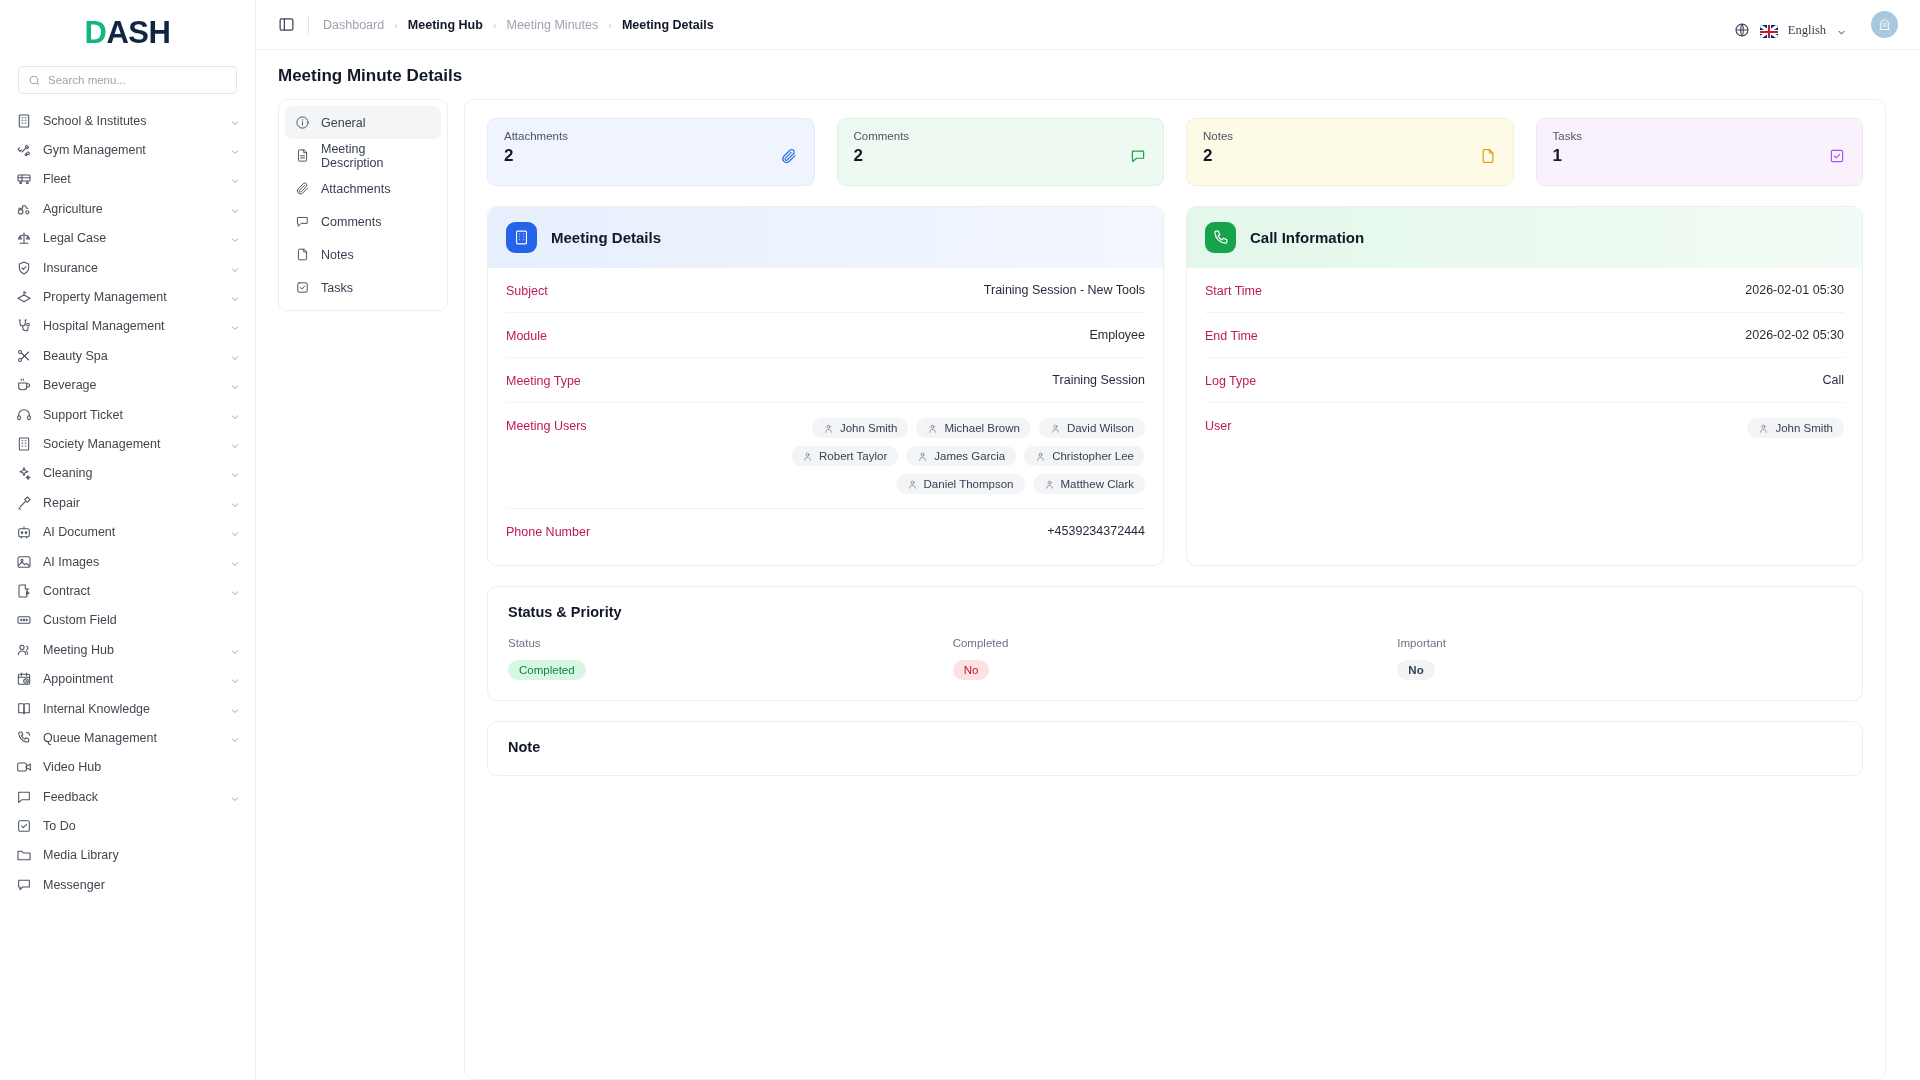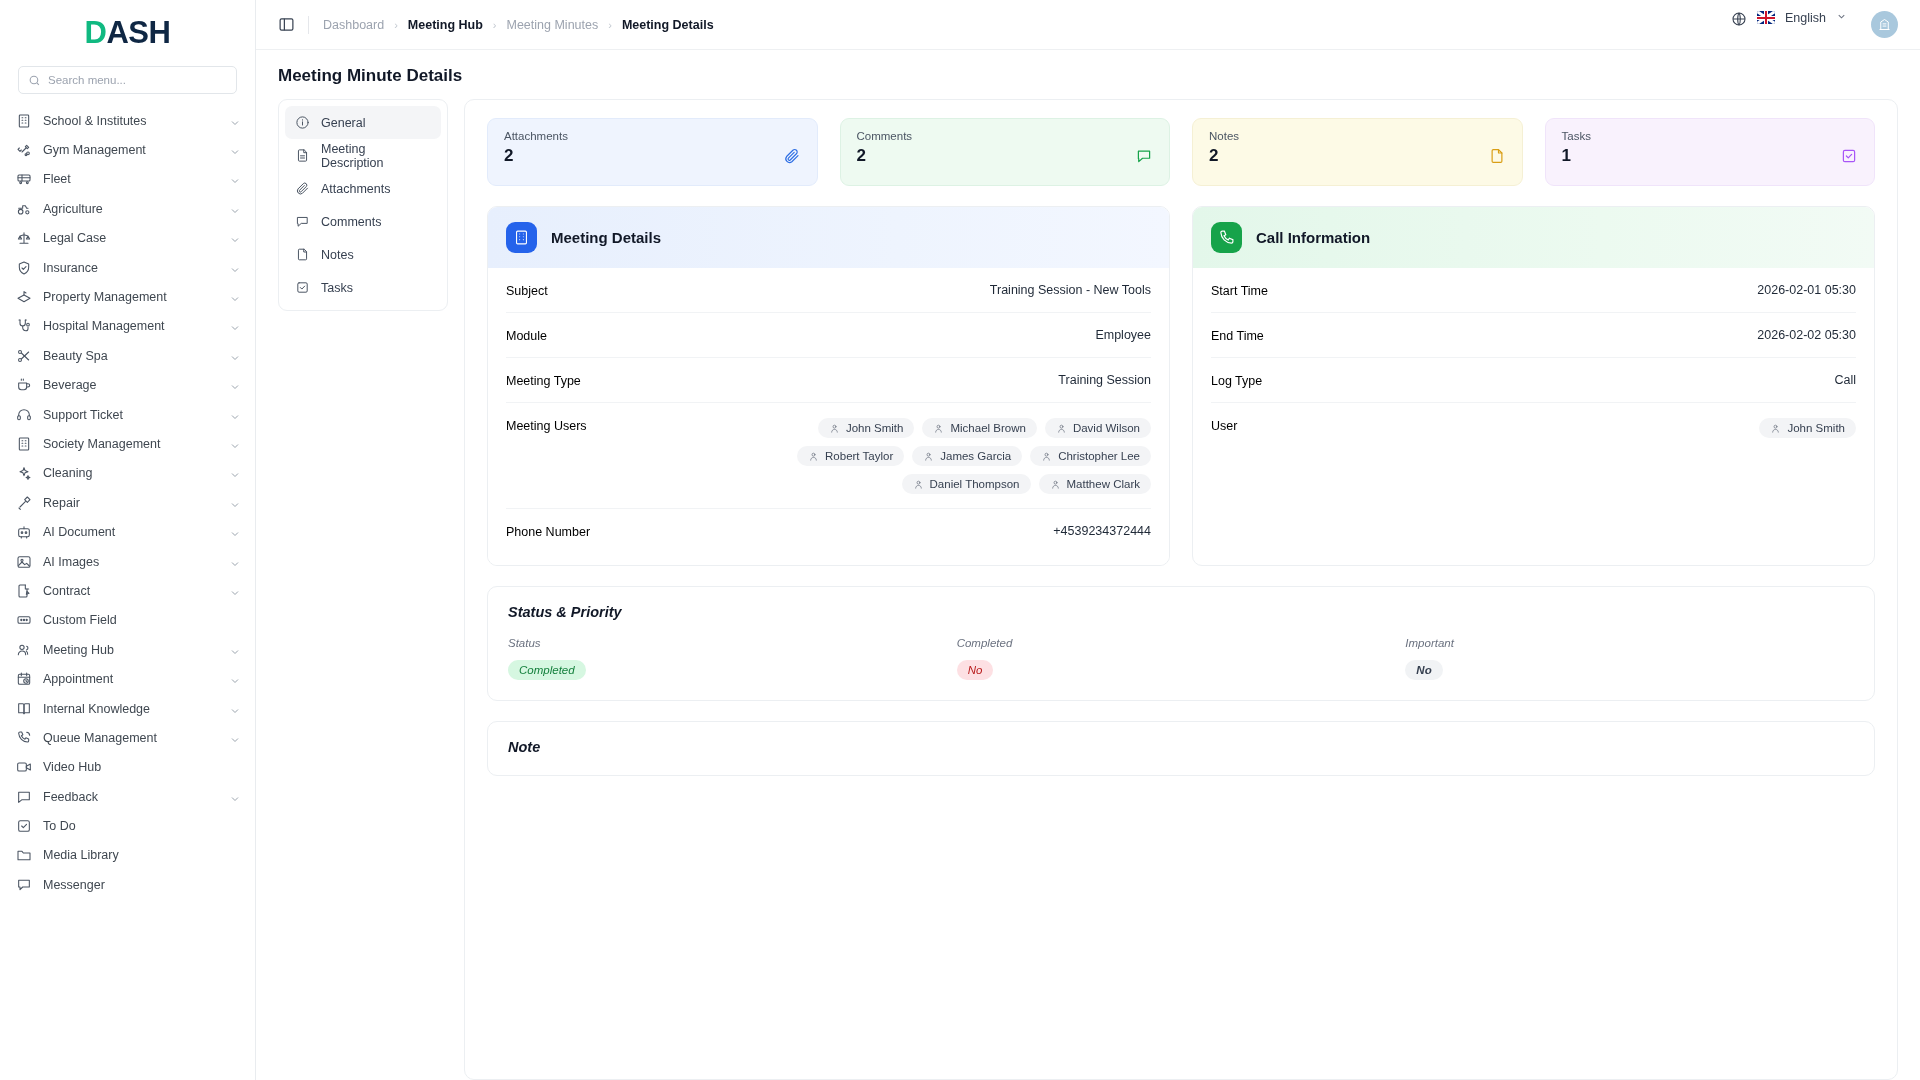--- a/index.html
+++ b/index.html
@@ -65,21 +65,21 @@
     gap: 0;
     background: #fff;
   }
   .panel-toggle { width: 20px; height: 20px; color: #374151; display:flex; align-items:center; justify-content:center; cursor:pointer;}
   .topbar-divider { width: 1px; height: 18px; background: #e5e7eb; margin: 0 14px 0 12px; }
   .crumbs { display: flex; align-items: center; gap: 10px; font-size: 12.5px; }
   .crumb { color: #9ca3af; cursor: pointer; white-space: nowrap; }
   .crumb.bold { color: #111827; font-weight: 600; }
   .crumb.current { color: #111827; font-weight: 600; }
   .crumb-sep { color: #c2c8d0; font-size: 11px; }
-  .topbar-right { margin-left: auto; display: flex; align-items: flex-start; gap: 10px; }
+  .topbar-right { margin-left: auto; display: flex; align-items: flex-end; gap: 10px; font-family: Liberation Serif, serif; }
   .globe-ico { width: 16px; height: 16px; color: #374151; cursor: pointer; }
   .flag { width: 18px; height: 13px; border-radius: 2px; overflow: hidden; position: relative; background:#00247d; flex:0 0 18px;}
   .flag .fx1, .flag .fx2 { position: absolute; left: -4px; top: 5px; width: 26px; height: 2.6px; background: #fff; }
   .flag .fx1 { transform: rotate(34deg); }
   .flag .fx2 { transform: rotate(-34deg); }
   .flag .fc-v { position: absolute; left: 7px; top: 0; width: 4px; height: 13px; background: #fff; }
   .flag .fc-h { position: absolute; top: 5px; left: 0; width: 18px; height: 4px; background: #fff; }
   .flag .fc-v2 { position: absolute; left: 7.8px; top: 0; width: 2.4px; height: 13px; background: #cf142b; }
   .flag .fc-h2 { position: absolute; top: 5.7px; left: 0; width: 18px; height: 2.4px; background: #cf142b; }
   .lang-label { font-size: 12.5px; color: #374151; }
@@ -87,21 +87,21 @@
   .avatar {
     width: 27px; height: 27px; border-radius: 50%;
     background: #a9c8dd; margin-left: 14px;
     display: flex; align-items: center; justify-content: center;
     color: #fff; cursor: pointer;
   }
 
   .page-head { padding: 16px 22px 9px 22px; }
   .page-title { font-size: 17px; font-weight: 700; color: #111827; }
 
-  .content { flex: 1; display: flex; padding: 0 22px 0 22px; gap: 16px; min-height: 0; }
+  .content { flex: 1; display: flex; padding: 0 34px 0 22px; gap: 16px; min-height: 0; }
 
   
   .tabs-card {
     width: 170px; flex: 0 0 170px;
     border: 1px solid #eceff2; border-radius: 9px;
     background: #fff; padding: 6px 6px;
     align-self: flex-start;
     margin-top: 4px;
   }
   .tab-item {
@@ -152,36 +152,36 @@
   .info-title { font-size: 15px; font-weight: 600; color: #111827; }
   .info-body { padding: 0 18px; background: #fff; }
 
   .row {
     display: flex; align-items: flex-start; justify-content: space-between;
     padding: 15px 0 14px 0;
     border-bottom: 1px solid #f1f3f5;
     gap: 14px;
   }
   .row:last-child { border-bottom: 0; }
-  .row-label { font-size: 12.5px; color: #000000; white-space: nowrap; padding-top: 1px;}
+  .row-label { font-size: 12.5px; color: #be185d; white-space: nowrap; padding-top: 1px;}
   .row-value { font-size: 12.5px; color: #1f2937; text-align: right; }
 
   .chips { display: flex; flex-wrap: wrap; gap: 8px; justify-content: flex-end; max-width: 390px; }
   .chip {
     display: inline-flex; align-items: center; gap: 6px;
     background: #f3f4f6; border-radius: 13px;
     padding: 4px 11px; font-size: 11.5px; color: #374151;
     white-space: nowrap;
   }
   .chip svg { width: 11px; height: 11px; color: #6b7280; flex: 0 0 11px;}
   .card-body-pad { padding-bottom: 12px; }
 
   .section-card {
     border: 1px solid #eceff2; border-radius: 10px;
-    margin-top: 20px; padding: 17px 20px 20px 20px; font-style: italic;
+    margin-top: 20px; padding: 17px 20px 20px 20px;
   }
   .section-title { font-size: 14.5px; font-weight: 700; color: #111827; }
   .sp-grid { display: flex; margin-top: 17px; }
   .sp-col { flex: 1; }
   .sp-label { font-size: 11.5px; color: #6b7280; }
   .sp-badge {
     display: inline-block; margin-top: 11px;
     padding: 4px 11px; border-radius: 11px;
     font-size: 11.5px; font-weight: 500;
   }

